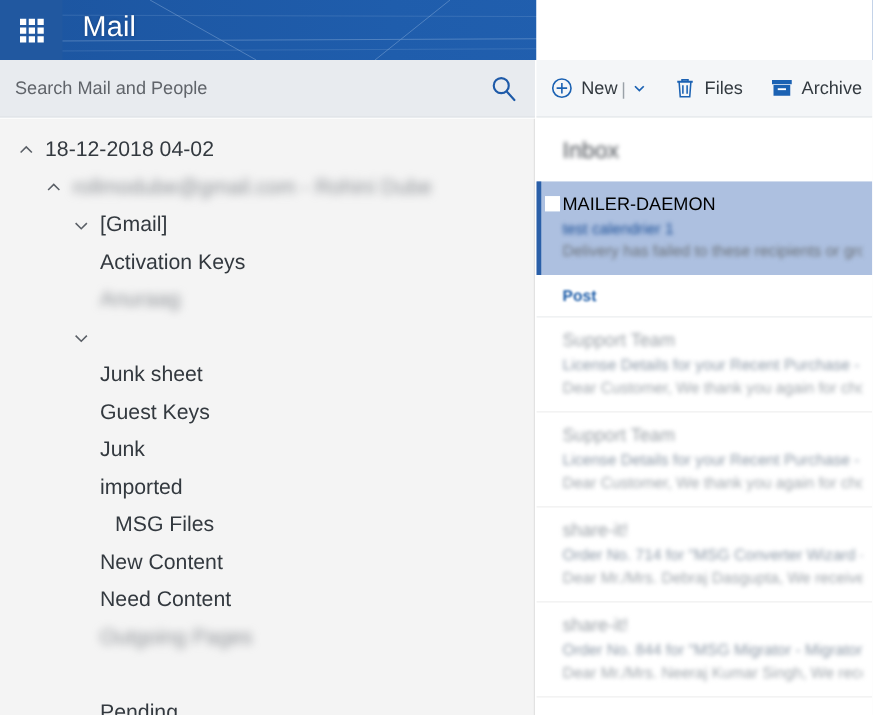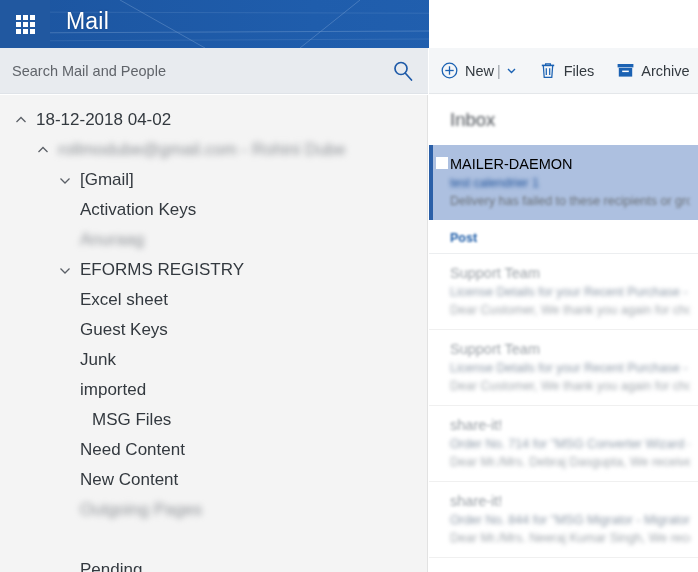--- a/index.html
+++ b/index.html
@@ -348,49 +348,48 @@
         <div class="tree-row">
           <span class="chev" style="margin-left: 56px;"></span>
           <span class="tree-label blurred" style="margin-left: 6px;">Anuraag</span>
         </div>
         <div class="tree-row">
           <span class="chev" style="margin-left: 56px;">
             <svg width="14" height="13" viewBox="0 0 14 13" fill="none" stroke="#5a5f66" stroke-width="1.25">
               <polyline points="2.5,4.5 7,9 11.5,4.5"></polyline>
             </svg>
           </span>
-          <span class="tree-label" style="margin-left: 6px;">EFORMS REGISTRY</span>
-        </div>
-        <div class="tree-row">
-          <span class="chev" style="margin-left: 56px;"></span>
-          <span class="tree-label" style="margin-left: 6px;">Excel sheet</span>
+        </div>
+        <div class="tree-row">
+          <span class="chev" style="margin-left: 56px;"></span>
+          <span class="tree-label" style="margin-left: 6px;">Junk sheet</span>
         </div>
         <div class="tree-row">
           <span class="chev" style="margin-left: 56px;"></span>
           <span class="tree-label" style="margin-left: 6px;">Guest Keys</span>
         </div>
         <div class="tree-row">
           <span class="chev" style="margin-left: 56px;"></span>
           <span class="tree-label" style="margin-left: 6px;">Junk</span>
         </div>
         <div class="tree-row">
           <span class="chev" style="margin-left: 56px;"></span>
           <span class="tree-label" style="margin-left: 6px;">imported</span>
         </div>
         <div class="tree-row">
           <span class="chev" style="margin-left: 56px;"></span>
           <span class="tree-label" style="margin-left: 18px;">MSG Files</span>
         </div>
         <div class="tree-row">
           <span class="chev" style="margin-left: 56px;"></span>
+          <span class="tree-label" style="margin-left: 6px;">New Content</span>
+        </div>
+        <div class="tree-row">
+          <span class="chev" style="margin-left: 56px;"></span>
           <span class="tree-label" style="margin-left: 6px;">Need Content</span>
-        </div>
-        <div class="tree-row">
-          <span class="chev" style="margin-left: 56px;"></span>
-          <span class="tree-label" style="margin-left: 6px;">New Content</span>
         </div>
         <div class="tree-row">
           <span class="chev" style="margin-left: 56px;"></span>
           <span class="tree-label blurred" style="margin-left: 6px;">Outgoing Pages</span>
         </div>
         <div class="tree-row">
           <span class="chev" style="margin-left: 56px;"></span>
         </div>
         <div class="tree-row">
           <span class="chev" style="margin-left: 56px;"></span>

